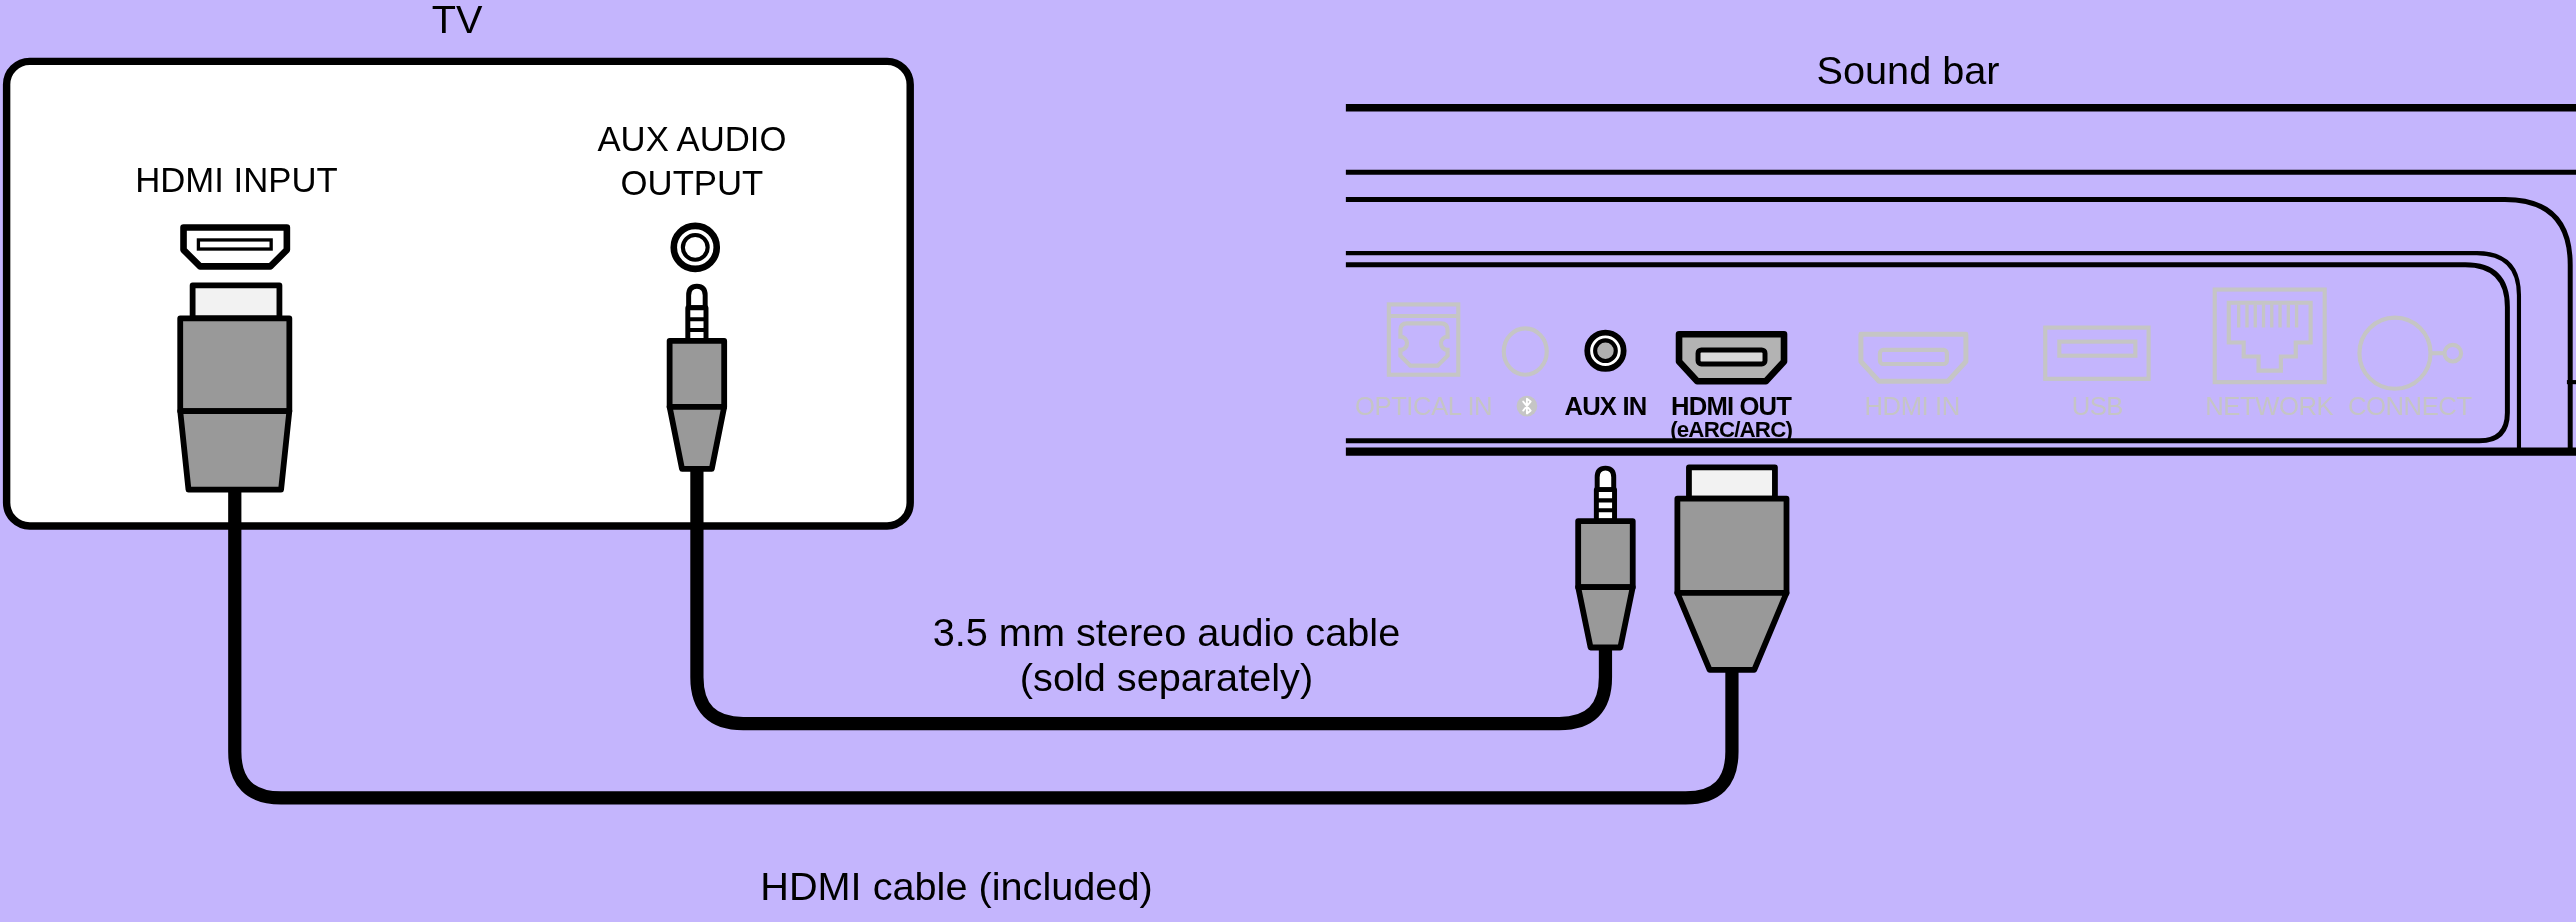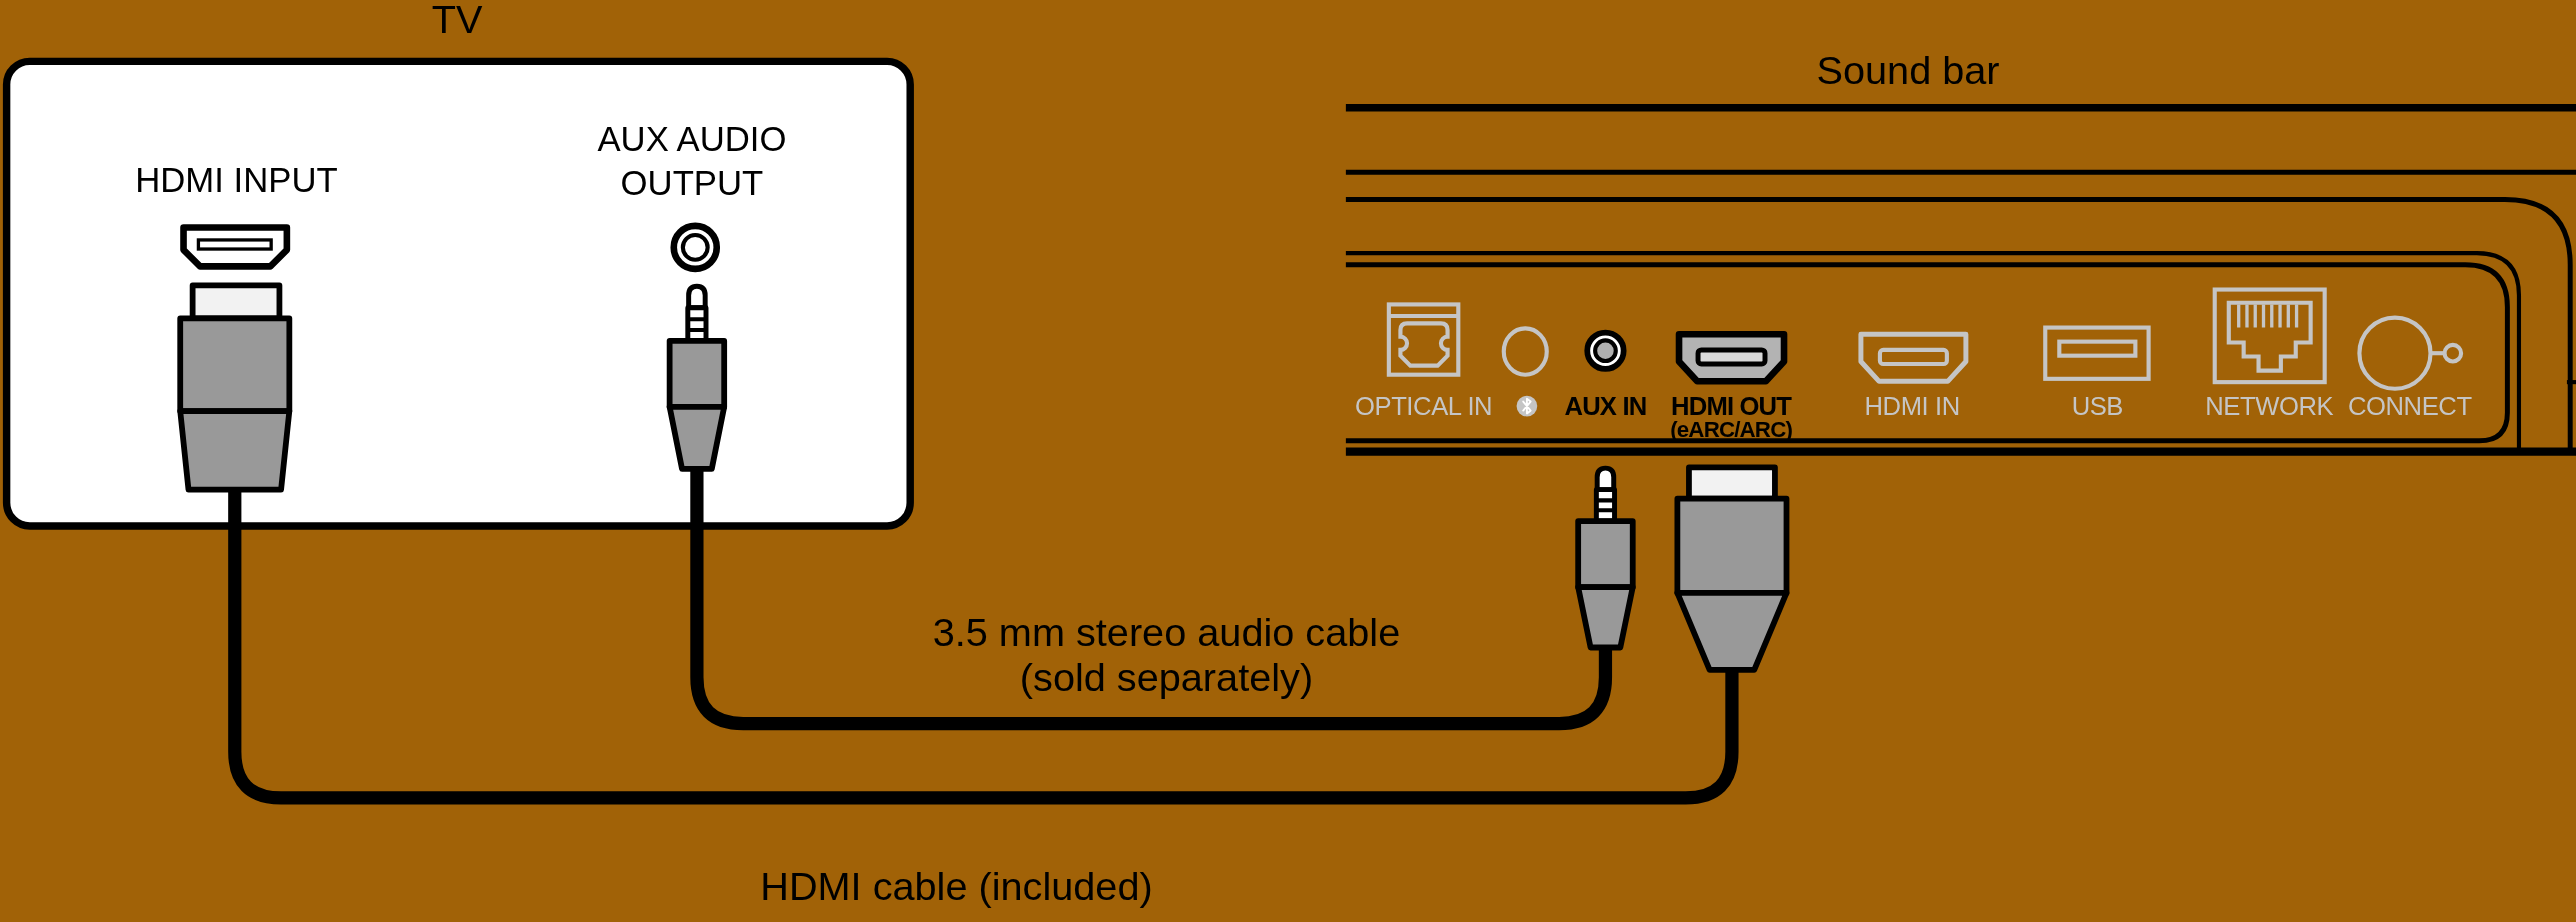--- a/index.html
+++ b/index.html
@@ -1,16 +1,16 @@
 <!DOCTYPE html>
 <html style="font-size:13.2px"><head>
 <meta charset="utf-8">
 <style>
   html,body{margin:0;padding:0;background:#ffffff;}
-  .stage{position:relative;width:2576px;height:923px;background:#a16207;overflow:hidden;}
+  .stage{position:relative;width:2576px;height:923px;background:#c4b5fd;overflow:hidden;}
   svg{display:block;}
   text{font-family:"Liberation Sans","DejaVu Sans",sans-serif;fill:#000;}
   .caption{font-size:48px;}
   .tv-label{font-size:42px;}
   .port-label{font-size:31px;fill:#c5c5c5;letter-spacing:-0.5px;}
   .port-label-active{font-size:31px;font-weight:bold;fill:#000;letter-spacing:-1px;}
   .port-sublabel{font-size:27px;font-weight:bold;fill:#000;letter-spacing:-1px;}
   .mid{text-anchor:middle;}
 </style>
 </head>

